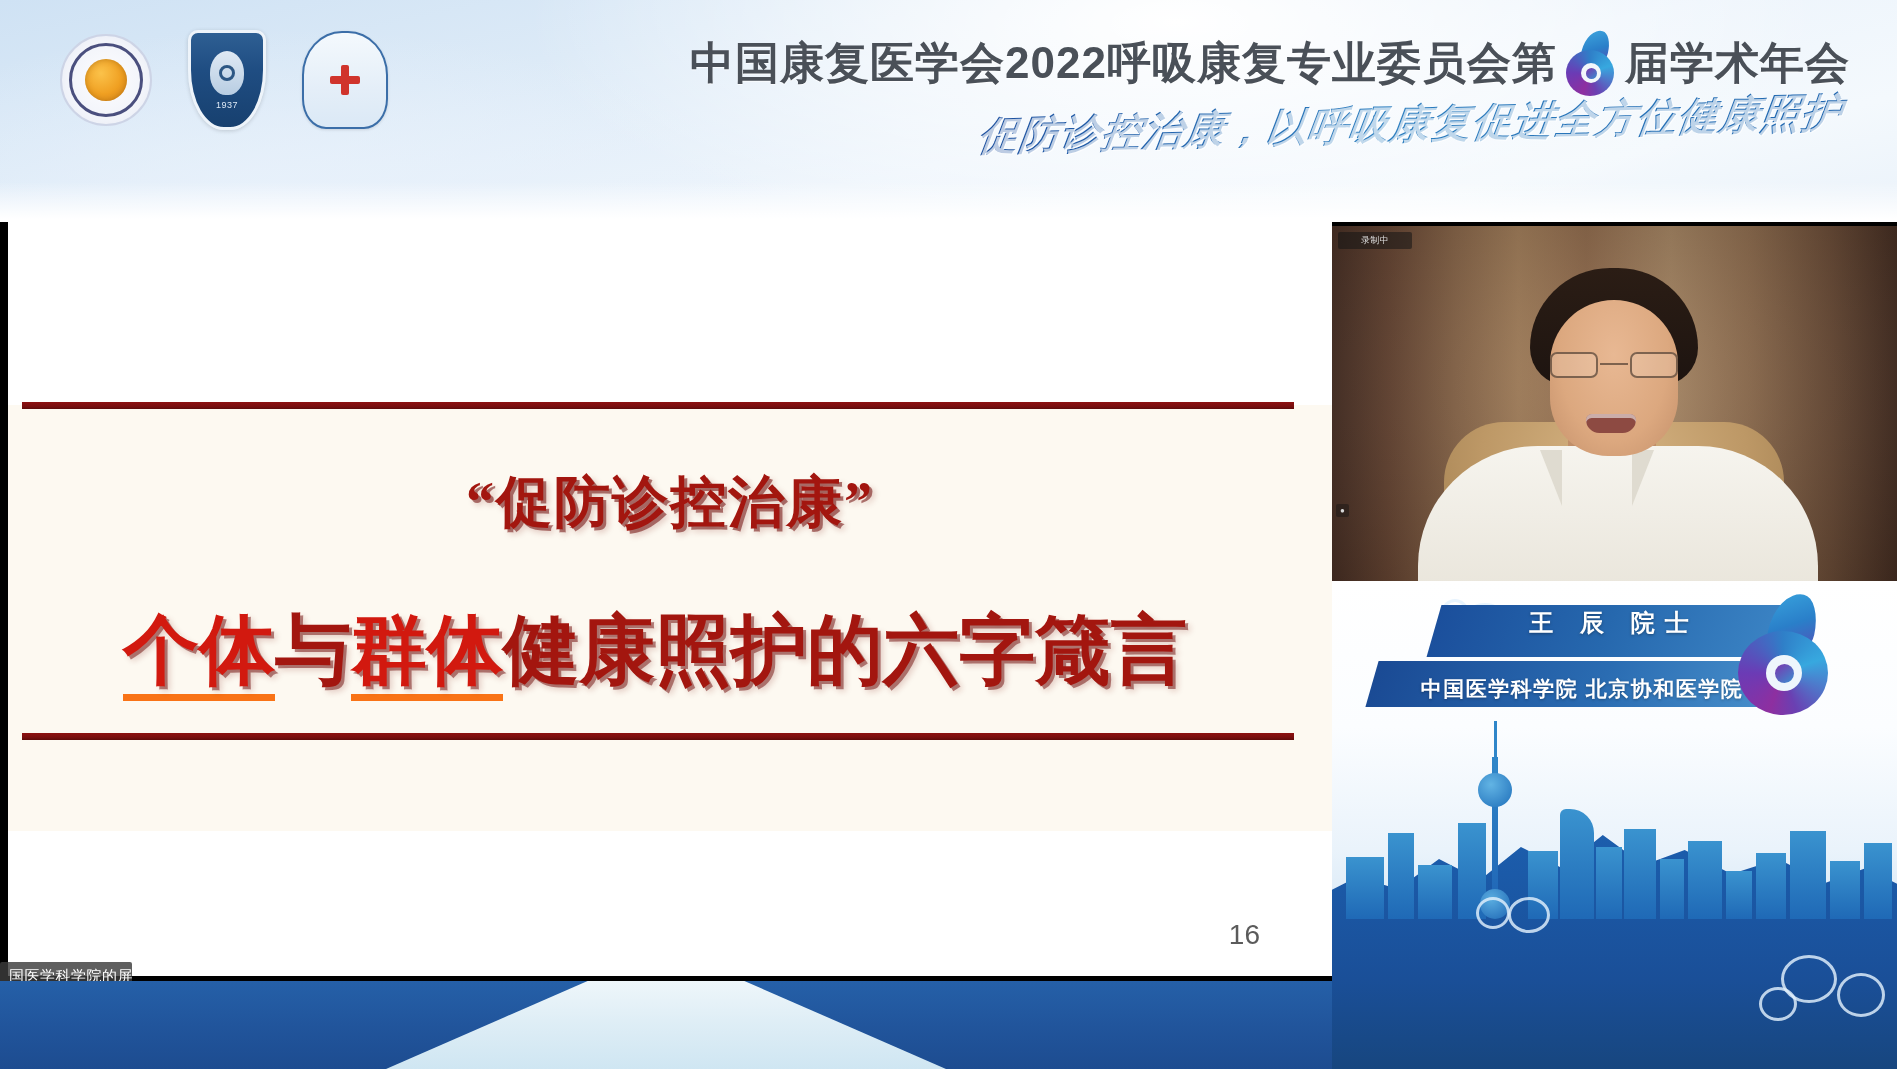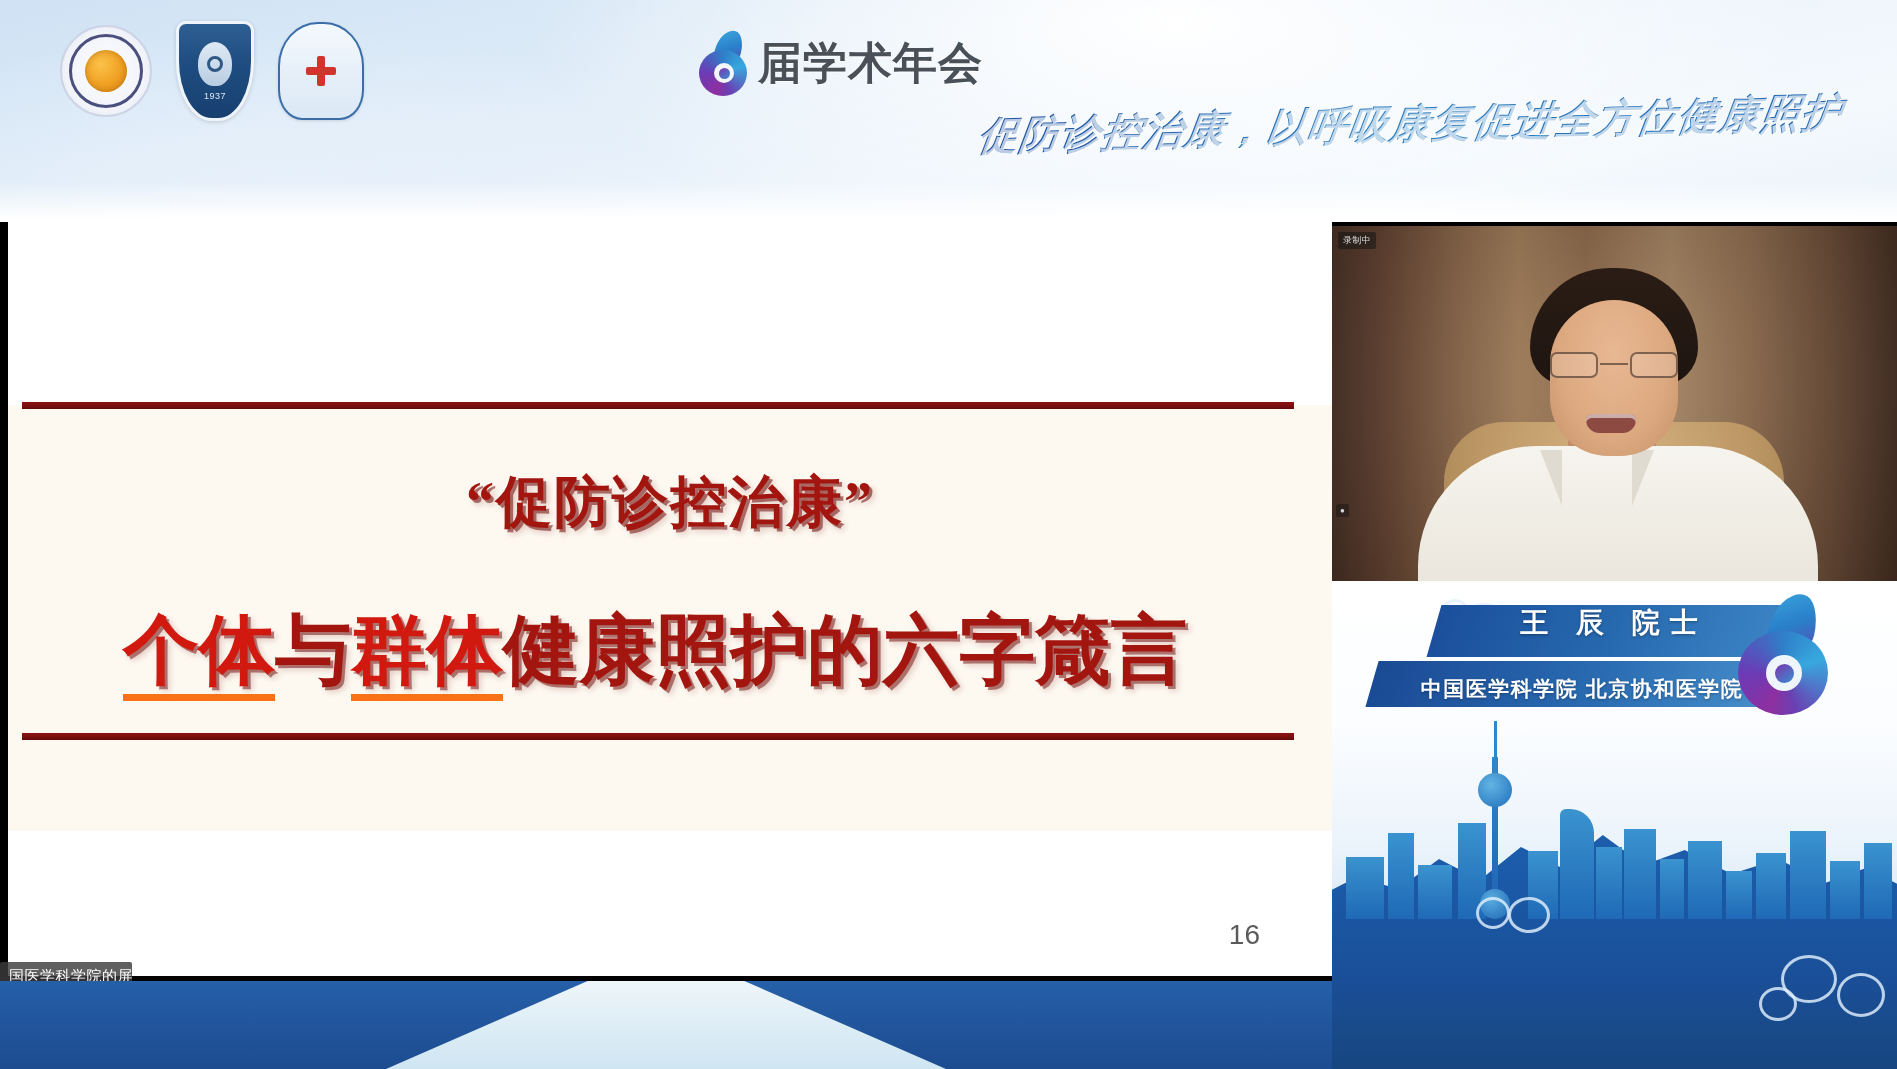--- a/index.html
+++ b/index.html
@@ -20,21 +20,21 @@
       radial-gradient(ellipse 700px 260px at 15% 95%, #e8f1fb 0%, rgba(232,241,251,0) 70%),
       linear-gradient(168deg, #cfe2f4 0%, #dceaf7 28%, #eef5fc 58%, #f4f9fd 80%, #eaf2fa 100%);
     overflow: hidden;
   }
   .banner::after {
     content: ""; position: absolute; left: 0; right: 0; bottom: 0; height: 40px;
     background: linear-gradient(to bottom, rgba(255,255,255,0) 0%, #ffffff 92%);
   }
 
   
-  .logos { position: absolute; left: 60px; top: 21px; display: flex; align-items: center; gap: 24px; }
+  .logos { position: absolute; left: 60px; top: 30px; display: flex; align-items: center; gap: 36px; }
   .logo { position: relative; }
 
   .logo-crs { width: 92px; height: 92px; border-radius: 50%;
     background: radial-gradient(circle at 50% 50%, #fdfdff 0%, #f2f4fa 62%, #e3e7f2 100%);
     border: 2px solid #cdd4e6; display: flex; align-items: center; justify-content: center; }
   .logo-crs-ring { width: 74px; height: 74px; border-radius: 50%;
     border: 3px solid #4a4f7e; display: flex; align-items: center; justify-content: center; }
   .logo-crs-core { width: 42px; height: 42px; border-radius: 50%;
     background: radial-gradient(circle at 38% 34%, #fbc24a 0%, #f0a022 55%, #d9861a 100%);
     box-shadow: inset 0 0 6px rgba(120,70,0,.4); }
@@ -214,21 +214,21 @@
   }
   .vp-collar-l { left: 208px; border-width: 0 22px 56px 0; border-color: transparent #dfdbd0 transparent transparent; }
   .vp-collar-r { left: 300px; border-width: 0 0 56px 22px; border-color: transparent transparent transparent #dfdbd0; }
   .vp-neck {
     position: absolute; left: 236px; top: 206px; width: 88px; height: 46px;
     background: #c08f69;
   }
   .vp-overlay-tl {
     position: absolute; left: 6px; top: 6px;
     background: rgba(20,20,20,.55); color: #dcdcdc; font-size: 9px;
-    padding: 2px 5px; border-radius: 2px; letter-spacing: .3px;
+    padding: 2px 23px; border-radius: 2px; letter-spacing: .3px;
   }
   .vp-overlay-bl {
     position: absolute; left: 4px; bottom: 64px;
     background: rgba(20,20,20,.45); color: #d8d8d8; font-size: 8px;
     padding: 2px 4px; border-radius: 2px;
   }
   .vp-overlay-bl2 {
     position: absolute; left: 4px; bottom: 4px;
     color: #efefef; font-size: 11px; letter-spacing: .3px;
     text-shadow: 0 1px 2px rgba(0,0,0,.9);
@@ -272,21 +272,21 @@
 
   .name-card { position: absolute; left: 40px; top: 24px; width: 470px; height: 112px; }
   .name-row1 {
     position: absolute; left: 62px; top: 0; width: 360px; height: 52px;
     background: linear-gradient(95deg, #1b4f9c 0%, #2668ae 48%, #3d86c6 100%);
     transform: skewX(-16deg);
   }
   .name-row1-txt {
     position: absolute; left: 62px; top: 0; width: 360px; height: 35px;
     display: flex; align-items: center; justify-content: center;
-    color: #ffffff; font-size: 28px; font-weight: 700; letter-spacing: 10px;
+    color: #ffffff; font-size: 24px; font-weight: 700; letter-spacing: 10px;
     text-shadow: 0 1px 3px rgba(0,0,0,.35);
   }
   .name-row2 {
     position: absolute; left: 0px; top: 56px; width: 420px; height: 46px;
     background: linear-gradient(95deg, #1a4a94 0%, #2a6cb2 55%, #4a92cd 100%);
     transform: skewX(-16deg);
   }
   .name-row2-txt {
     position: absolute; left: 0px; top: 56px; width: 420px; height: 56px;
     display: flex; align-items: center; justify-content: center;
@@ -353,20 +353,21 @@
         <div class="logo-shield-yr">1937</div>
       </div>
 
       <div class="logo logo-hosp">
         <div class="logo-hosp-cross"></div>
       </div>
 
     </div>
 
     <div class="banner-title">
+      <span class="seg">中国康复医学会2022呼吸康复专业委员会第</span>
       <span class="swirl-logo">
         <span class="tail"></span>
           <span class="ball"></span>
           <span class="eye"></span>
       </span>
       <span class="seg">届学术年会</span>
     </div>
 
     <div class="banner-slogan">促防诊控治康，以呼吸康复促进全方位健康照护</div>
   </div>

